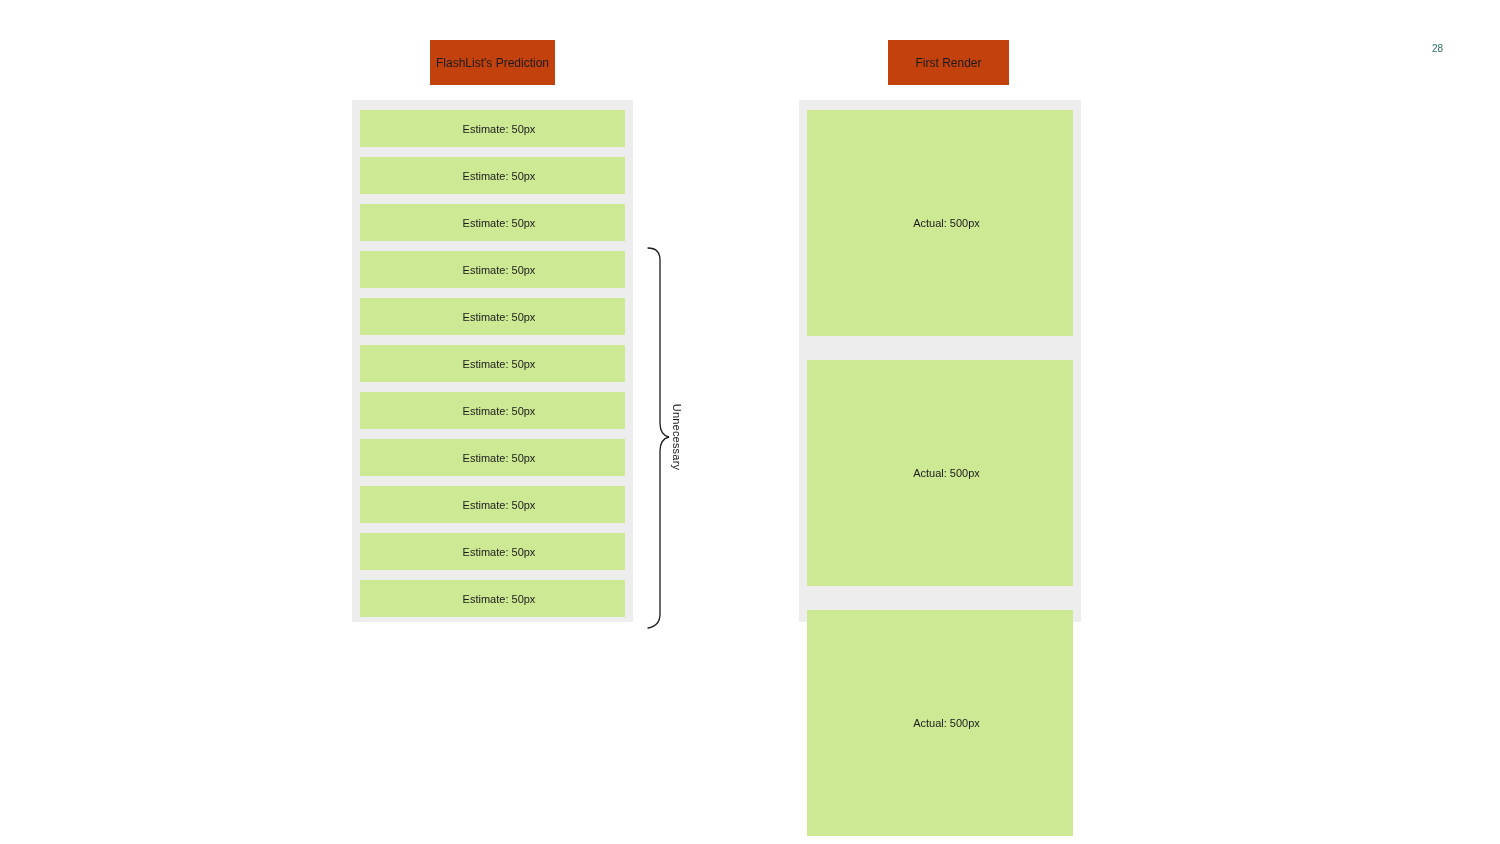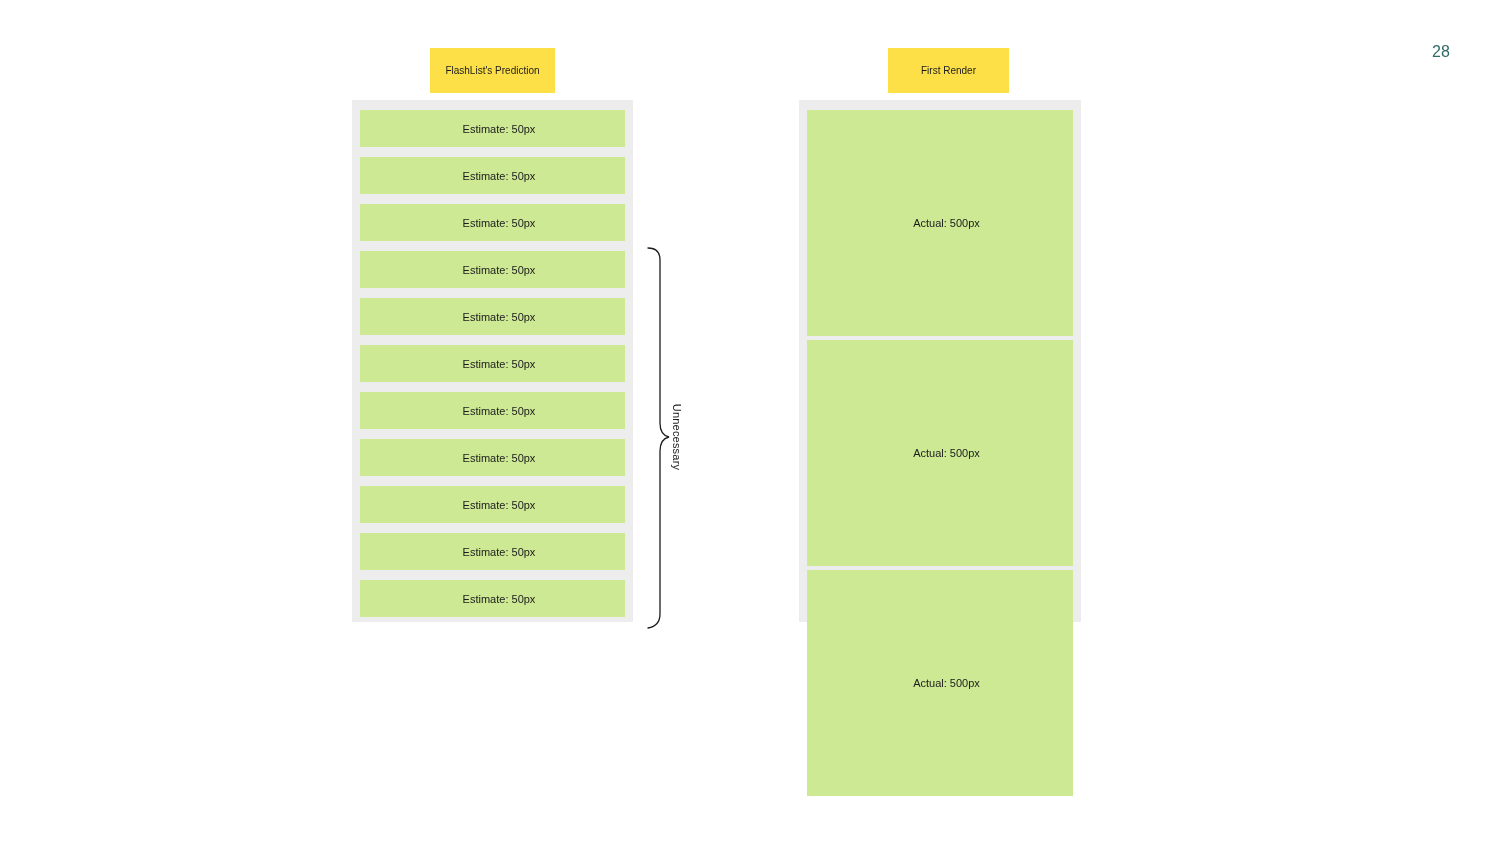--- a/index.html
+++ b/index.html
@@ -8,50 +8,49 @@
     background: #ffffff;
     font-family: "Liberation Sans", sans-serif;
     color: #1c1c1c;
     position: relative;
     overflow: hidden;
   }
   .abs { position: absolute; }
 
   .page-number {
     left: 1432px; top: 43px;
-    font-size: 16px;
+    font-size: 10px;
     color: #2e6b66;
   }
 
   .col-title {
     top: 40px; height: 45px;
-    background: #fde047;
+    background: #c2410c;
     display: flex; align-items: center; justify-content: center;
-    font-size: 10px;
+    font-size: 12px;
     color: #1c1c1c;
-    margin-top: 8px;
   }
   .col-title.left  { left: 430px; width: 125px; }
   .col-title.right { left: 888px; width: 121px; }
 
   .list-container {
     top: 100px;
     background: #ededed;
     display: flex;
     flex-direction: column;
   }
   .list-container.left {
     left: 352px; width: 281px; height: 522px;
     padding: 10px 8px 5px 8px;
     gap: 10px;
   }
   .list-container.right {
     left: 799px; width: 282px; height: 522px;
     padding: 10px 8px;
-    gap: 4px;
+    gap: 24px;
     overflow: visible;
   }
 
   .item-box {
     background: #cde994;
     display: flex; align-items: center; justify-content: center;
     font-size: 11px;
     color: #1c1c1c;
     width: 100%;
     padding-left: 13px;

